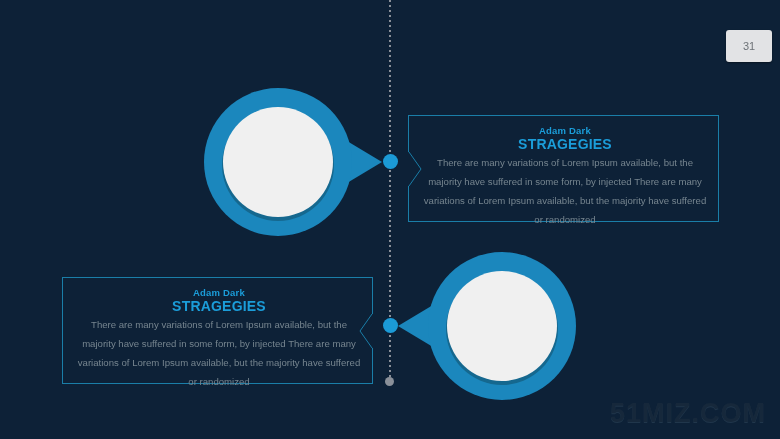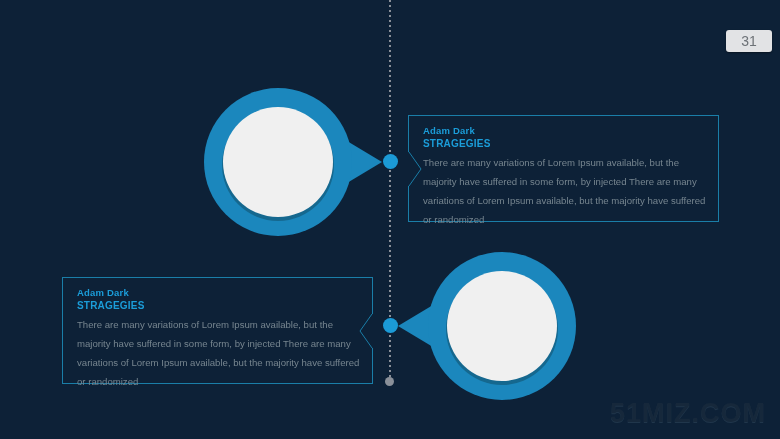--- a/index.html
+++ b/index.html
@@ -116,20 +116,21 @@
   #connector-dot-top    { left: 383px; top: 154px; }
   #connector-dot-bottom { left: 383px; top: 318px; }
 
   
   .text-box {
     position: absolute;
     box-sizing: border-box;
     border: 1px solid #1a7ea8;
     background: transparent;
     padding: 9px 11px 10px 14px;
+    text-align: center;
   }
   #text-box-right { left: 408px; top: 115px;  width: 311px; height: 107px; }
   #text-box-left  { left: 62px;  top: 277px;  width: 311px; height: 107px; }
 
   
   .notch {
     position: absolute;
     top: 50%;
     width: 13px;
     height: 34px;
@@ -143,44 +144,44 @@
   .tb-title {
     color: #1b9dd9;
     font-size: 9.5px;
     font-weight: bold;
     letter-spacing: 0.2px;
     line-height: 12px;
     margin: 0;
   }
   .tb-subtitle {
     color: #1b9dd9;
-    font-size: 10px;
+    font-size: 14px;
     font-weight: bold;
     letter-spacing: 0.2px;
     line-height: 14px;
     margin: 0 0 2px 0;
   }
   .tb-body {
     color: #76858f;
     font-size: 9.6px;
     line-height: 19px;
     margin: 0;
   }
 
   
   .page-badge {
     position: absolute;
     right: 8px;
     top: 30px;
     min-width: 30px;
-    padding: 3px 8px;
+    padding: 10px 8px;
     border-radius: 3px;
     background: #e2e3e5;
     color: #6d7277;
-    font-size: 14px;
+    font-size: 11px;
     text-align: center;
     box-shadow: 0 1px 2px rgba(0,0,0,0.4);
   }
 
   
   .watermark {
     position: absolute;
     right: 14px;
     bottom: 10px;
     font-size: 27px;

